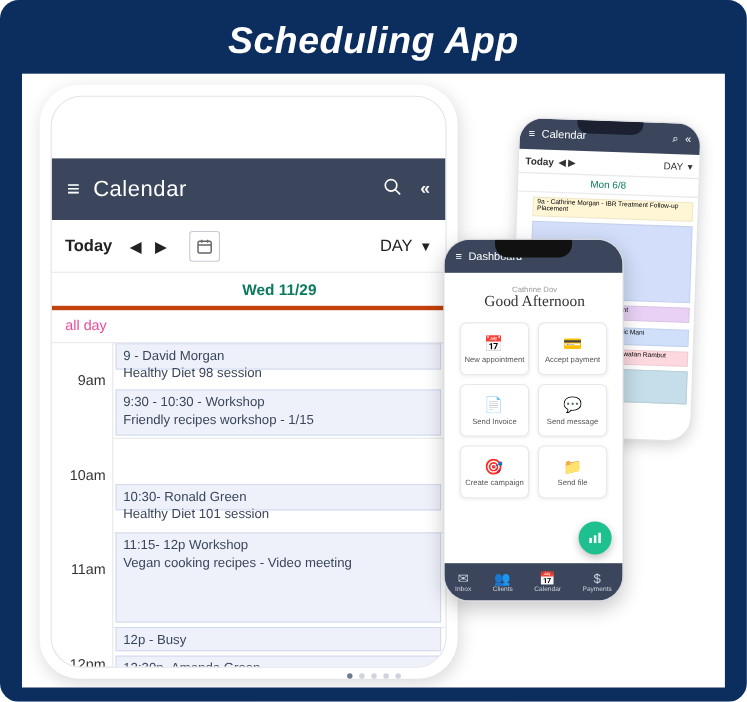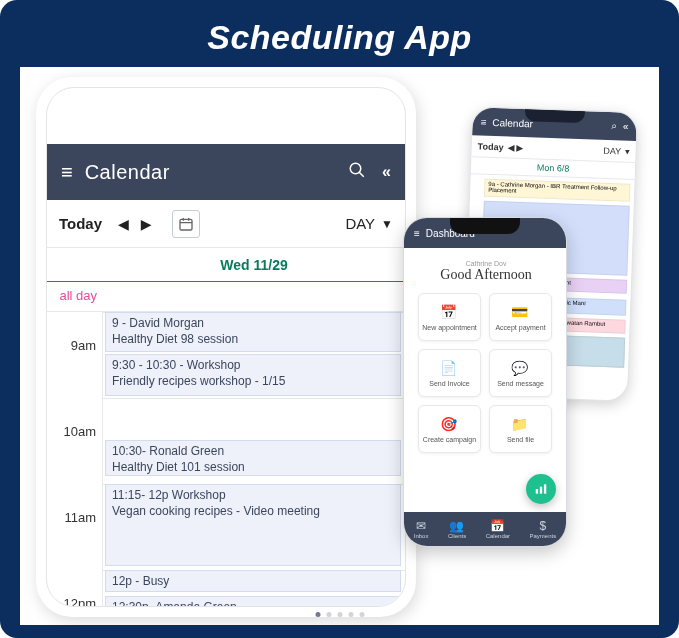--- a/index.html
+++ b/index.html
@@ -51,21 +51,21 @@
 .toolbar .arrow { font-size: 14px; padding: 0 6px; cursor: pointer; }
 .toolbar .picker {
   margin-left: 14px; width: 28px; height: 28px; border: 1px solid #c7cbd4; border-radius: 3px;
   display: flex; align-items: center; justify-content: center;
 }
 .toolbar .right { margin-left: auto; display: flex; align-items: center; gap: 6px; font-weight: 500; }
 .toolbar .caret { font-size: 12px; }
 
 .date-header {
   height: 34px; display: flex; align-items: center; justify-content: center;
-  color: #0a7a5f; font-size: 14px; font-weight: 600; border-bottom: 1px solid #c2410c;
+  color: #0a7a5f; font-size: 14px; font-weight: 600; border-bottom: 4px solid #c2410c;
   padding-left: 56px;
 }
 .date-header::before { content: ""; position: absolute; left: 66px; width: 1px; }
 
 .grid {
   position: relative; height: 360px; overflow: hidden;
 }
 .hour-col {
   position: absolute; left: 0; top: 0; width: 56px; height: 100%;
   border-right: 1px solid #e6e8ec; font-size: 13px; color: #333;
@@ -255,29 +255,29 @@
               <div class="hour-label" style="top:92px">10am</div>
               <div class="hour-label" style="top:178px">11am</div>
               <div class="hour-label" style="top:264px">12pm</div>
             </div>
             <div class="gridline" style="top:0"></div>
             <div class="gridline" style="top:86px"></div>
             <div class="gridline" style="top:172px"></div>
             <div class="gridline" style="top:258px"></div>
 
             <div class="slots">
-              <div class="slot" style="top:0;height:40px">
+              <div class="slot" style="top:0;height:24px">
                 <div class="l1">9 - David Morgan</div>
                 <div>Healthy Diet 98 session</div>
               </div>
               <div class="slot" style="top:42px;height:42px">
                 <div class="l1">9:30 - 10:30 - Workshop</div>
                 <div>Friendly recipes workshop - 1/15</div>
               </div>
-              <div class="slot" style="top:128px;height:36px">
+              <div class="slot" style="top:128px;height:24px">
                 <div class="l1">10:30- Ronald Green</div>
                 <div>Healthy Diet 101 session</div>
               </div>
               <div class="slot" style="top:172px;height:82px">
                 <div class="l1">11:15- 12p Workshop</div>
                 <div>Vegan cooking recipes  - Video meeting</div>
               </div>
               <div class="slot" style="top:258px;height:22px">
                 <div class="l1">12p - Busy</div>
               </div>

